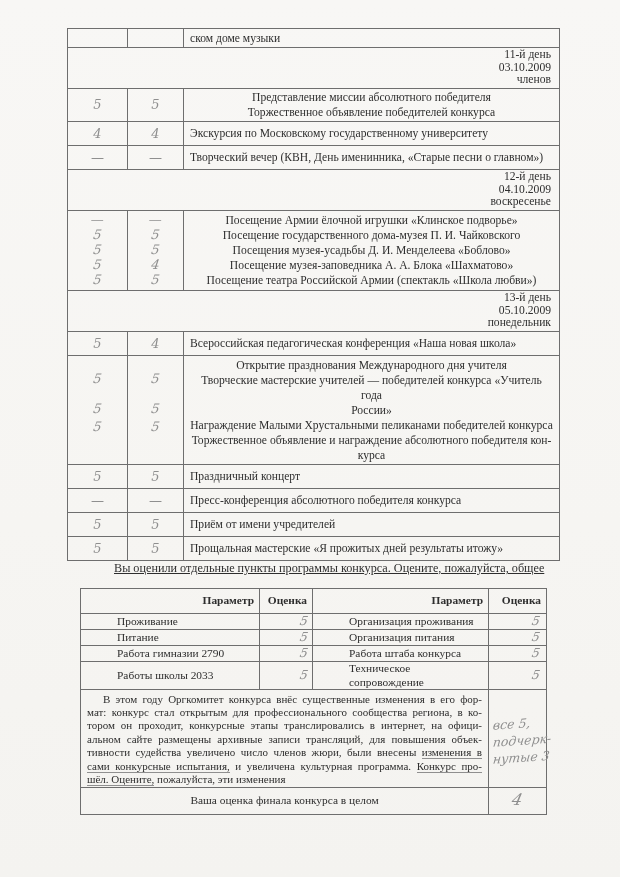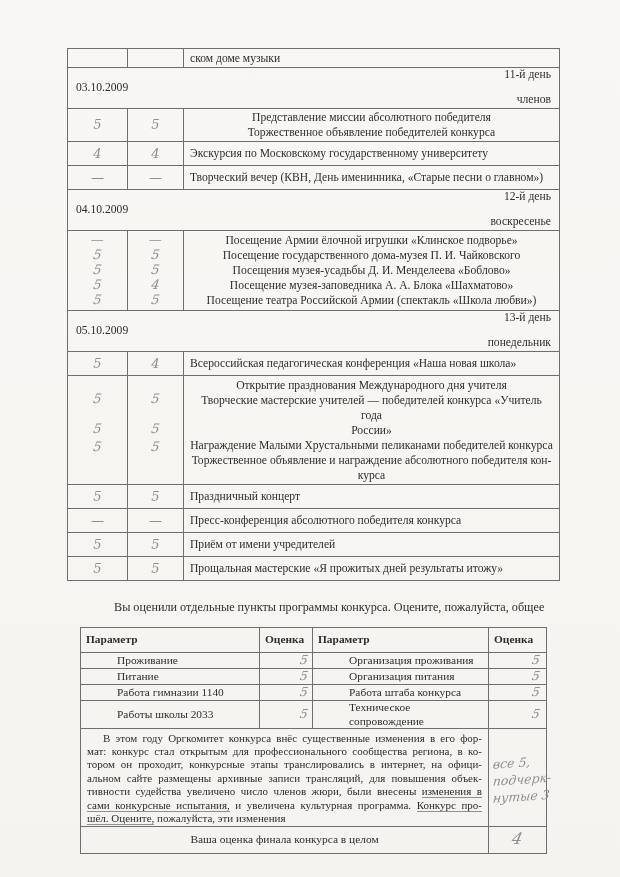--- a/index.html
+++ b/index.html
@@ -8,75 +8,76 @@
     background:linear-gradient(180deg,#f8f7f5 0%,#f6f5f2 60%,#f4f3f0 100%);
     font-family:"Liberation Serif",serif;
     color:#2e2e2e;
     overflow:hidden;
     position:relative;
   }
   .page{position:relative;width:620px;height:877px;}
 
   
   table{border-collapse:collapse;table-layout:fixed;}
-  .schedule{margin:48px 0 0 67px;width:492px;padding-left:9px;}
+  .schedule{margin:28px 0 0 67px;width:492px;padding-left:9px;}
   .schedule td{
     border:1px solid #6e6e6e;
     padding:1px 6px;
     font-size:11.6px;
     line-height:15px;
     vertical-align:middle;
   }
   .schedule td.score{text-align:center;padding:1px 2px;}
   col.c-s1{width:60px;}col.c-s2{width:56px;}col.c-desc{width:376px;}
 
   tr.h-carry td{height:16px;}
   tr.h-day td{height:38px;padding:1px 8px;}
   tr.h-2line td{height:30px;}
   tr.h-1line td{height:21px;}
   tr.h-ev5 td{height:76px;vertical-align:top;padding-top:2px;}
   tr.h-big td{height:90px;vertical-align:top;padding-top:2px;}
 
   .day-num,.day-week{text-align:right;font-size:11.6px;line-height:12.5px;}
-  .day-date{text-align:left;font-size:11.6px;line-height:12.5px;}
+  .day-date{text-align:right;font-size:11.6px;line-height:12.5px;}
 
   .dline{line-height:15px;text-align:center;}
 
   
   .hw{
     font-family:"DejaVu Serif",serif;
     font-style:italic;
     color:#8f8f8f;
     font-size:13px;
   }
   .sline{display:block;line-height:15px;transform:skewX(-8deg);}
   .gap1{margin-top:14px;}
   .gap2{margin-top:15px;}
   .gap3{margin-top:3px;}
 
   
   .intro{
-    margin:19px 0 0 79px;
+    margin:0 0 0 79px;
     width:470px;
     text-indent:35px;
     font-size:12.2px;
     line-height:15px;
+    text-decoration:underline;
   }
 
   
   .ratings{margin:12px 0 0 80px;width:466px;}
   .ratings td{
     border:1px solid #6e6e6e;
     font-size:11.4px;
     line-height:13.5px;
     padding:0 5px;
     vertical-align:middle;
   }
   col.r-p1{width:179px;}col.r-s1{width:53px;}col.r-p2{width:176px;}col.r-s2{width:58px;}
-  .ratings .hd td{font-weight:bold;text-align:left;height:24px;font-size:11.4px;}
+  .ratings .hd td{font-weight:bold;text-align:right;height:24px;font-size:11.4px;}
   .ratings tr.dr td{height:15px;padding-left:36px;}
   .ratings td.rs{text-align:center;padding:0;}
   .ratings .hw{font-size:12.5px;display:inline-block;transform:skewX(-10deg);}
 
   .para-cell{vertical-align:top;height:95px;padding:2px 6px 0 6px !important;}
   .pline{
     font-size:11px;line-height:13.4px;
     text-align:justify;text-align-last:justify;
     white-space:normal;
   }
@@ -247,21 +248,21 @@
         <td>Организация проживания</td>
         <td class="rs"><span class="hw">5</span></td>
       </tr>
       <tr class="dr">
         <td>Питание</td>
         <td class="rs"><span class="hw">5</span></td>
         <td>Организация питания</td>
         <td class="rs"><span class="hw">5</span></td>
       </tr>
       <tr class="dr">
-        <td>Работа гимназии 1140</td>
+        <td>Работа гимназии 2790</td>
         <td class="rs"><span class="hw">5</span></td>
         <td>Работа штаба конкурса</td>
         <td class="rs"><span class="hw">5</span></td>
       </tr>
       <tr class="dr">
         <td>Работы школы 2033</td>
         <td class="rs"><span class="hw">5</span></td>
         <td>Техническое сопровождение</td>
         <td class="rs"><span class="hw">5</span></td>
       </tr>

